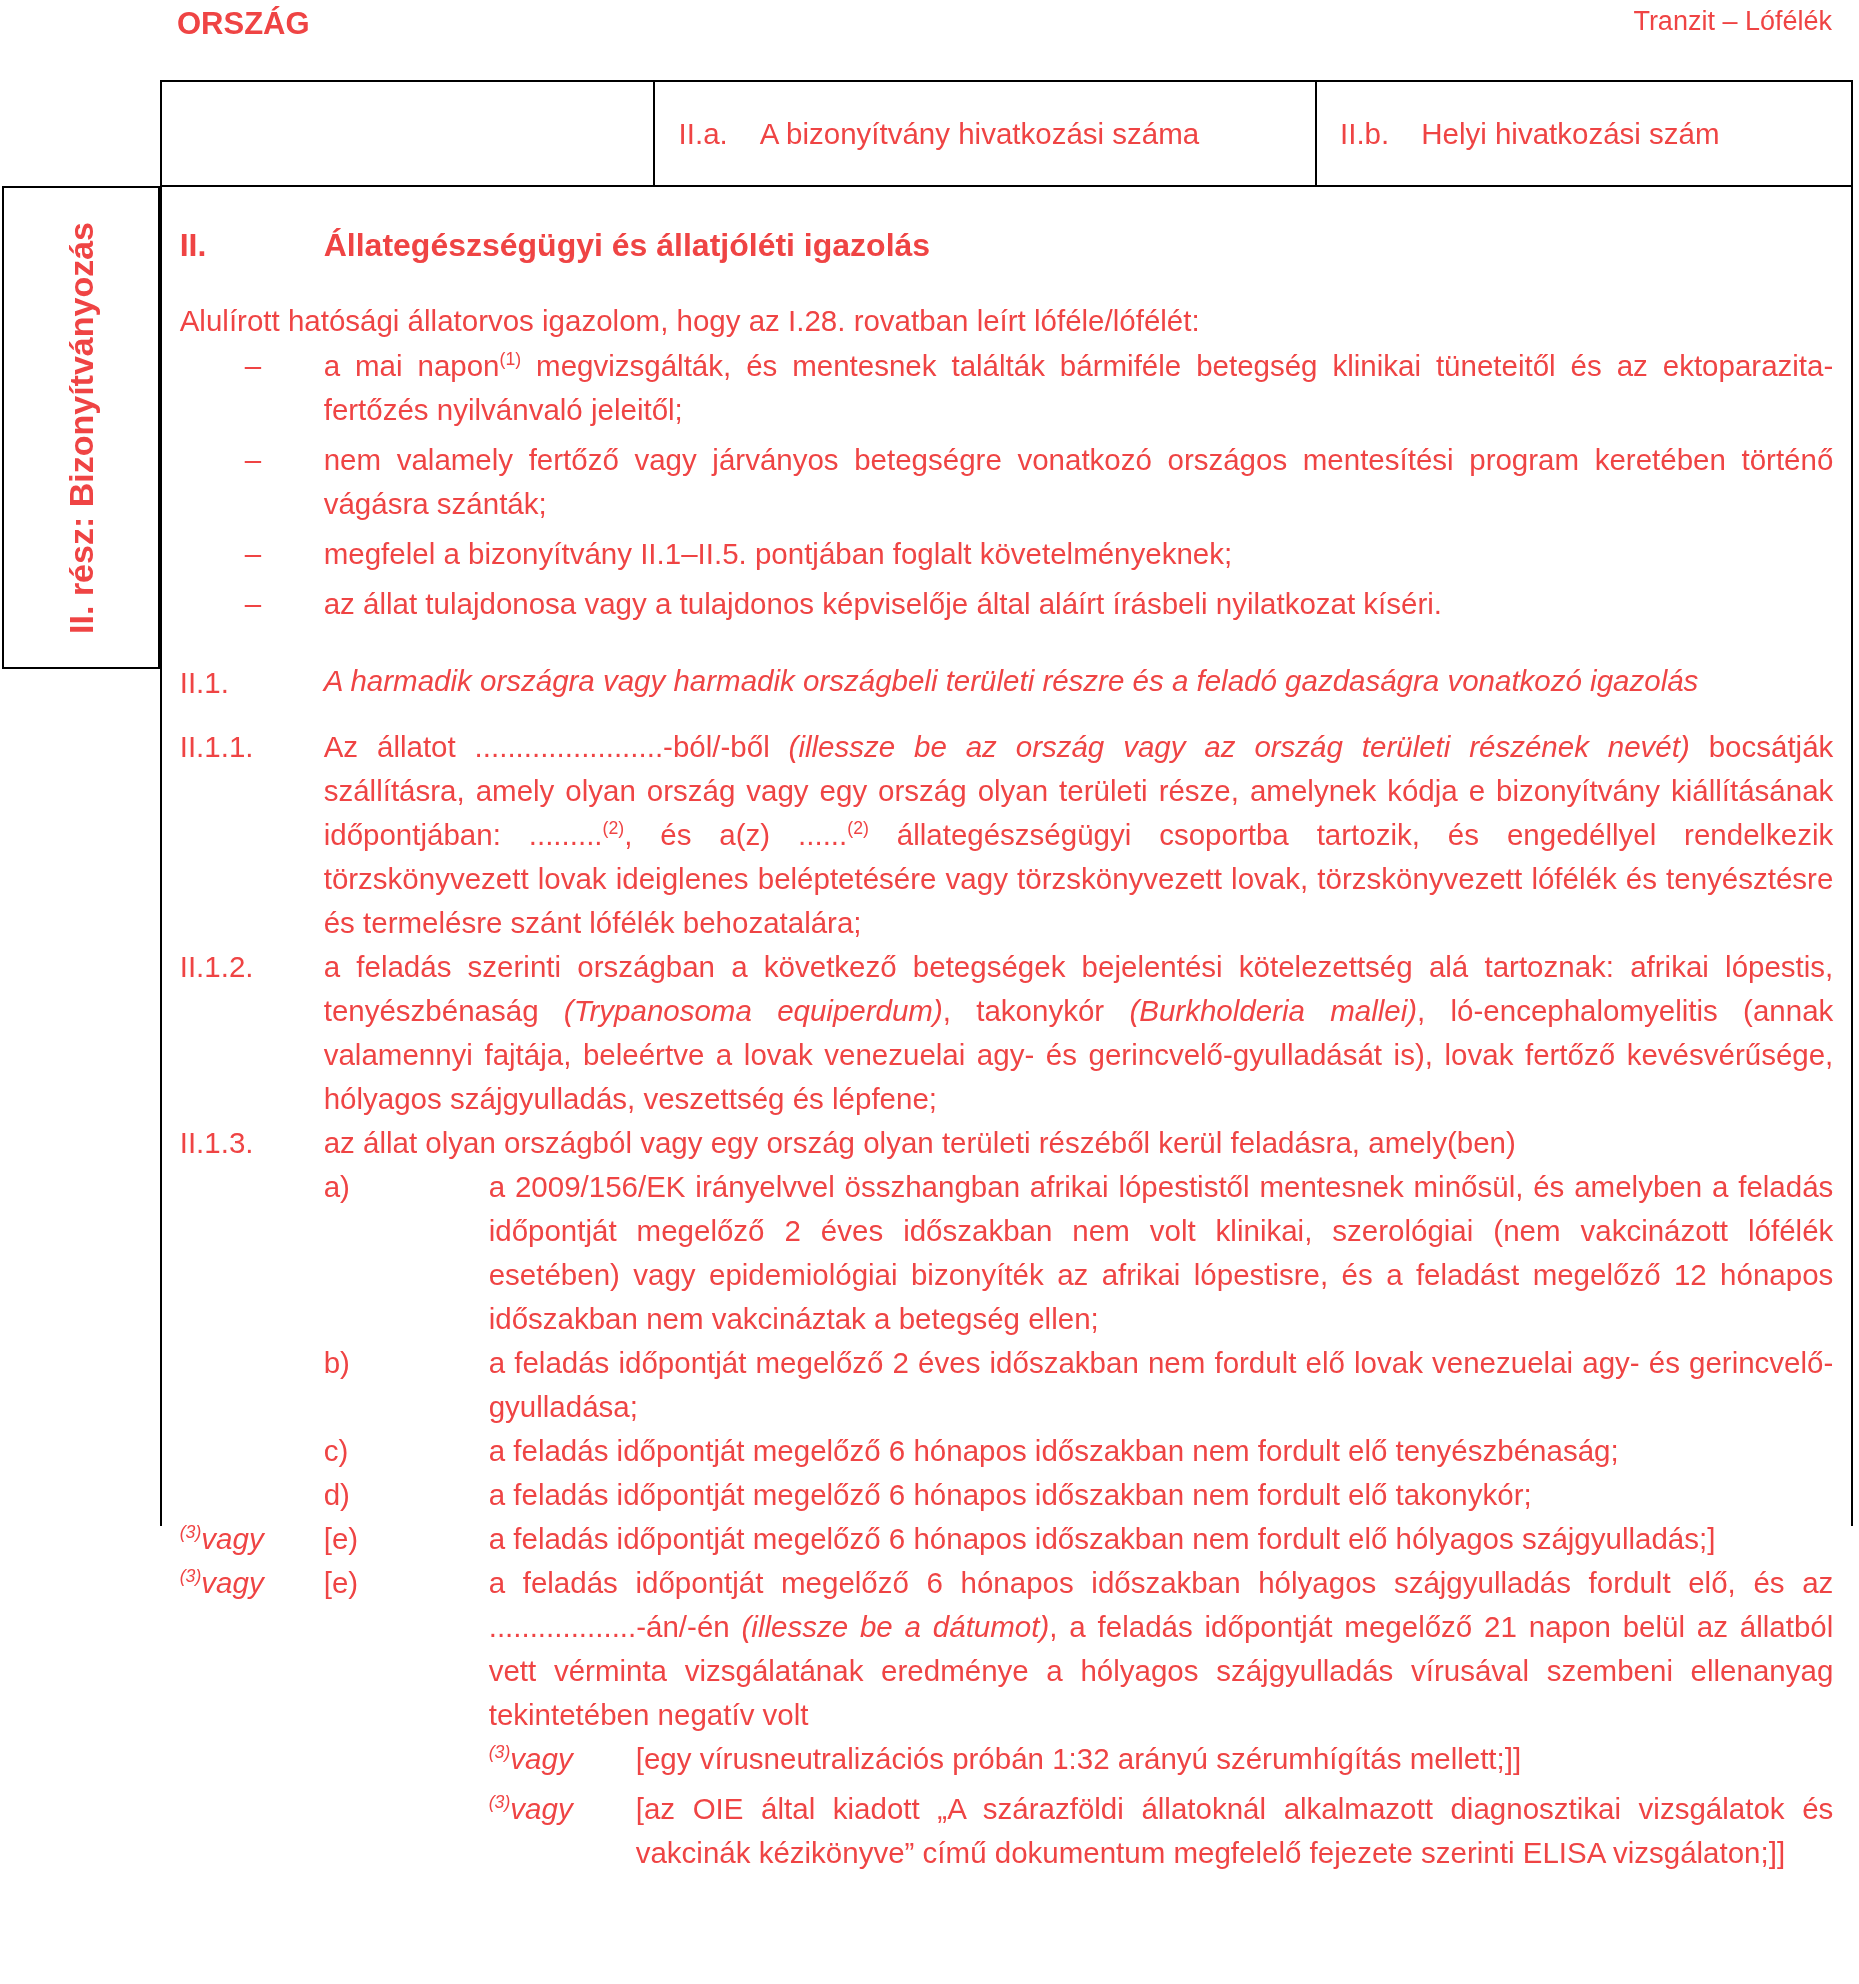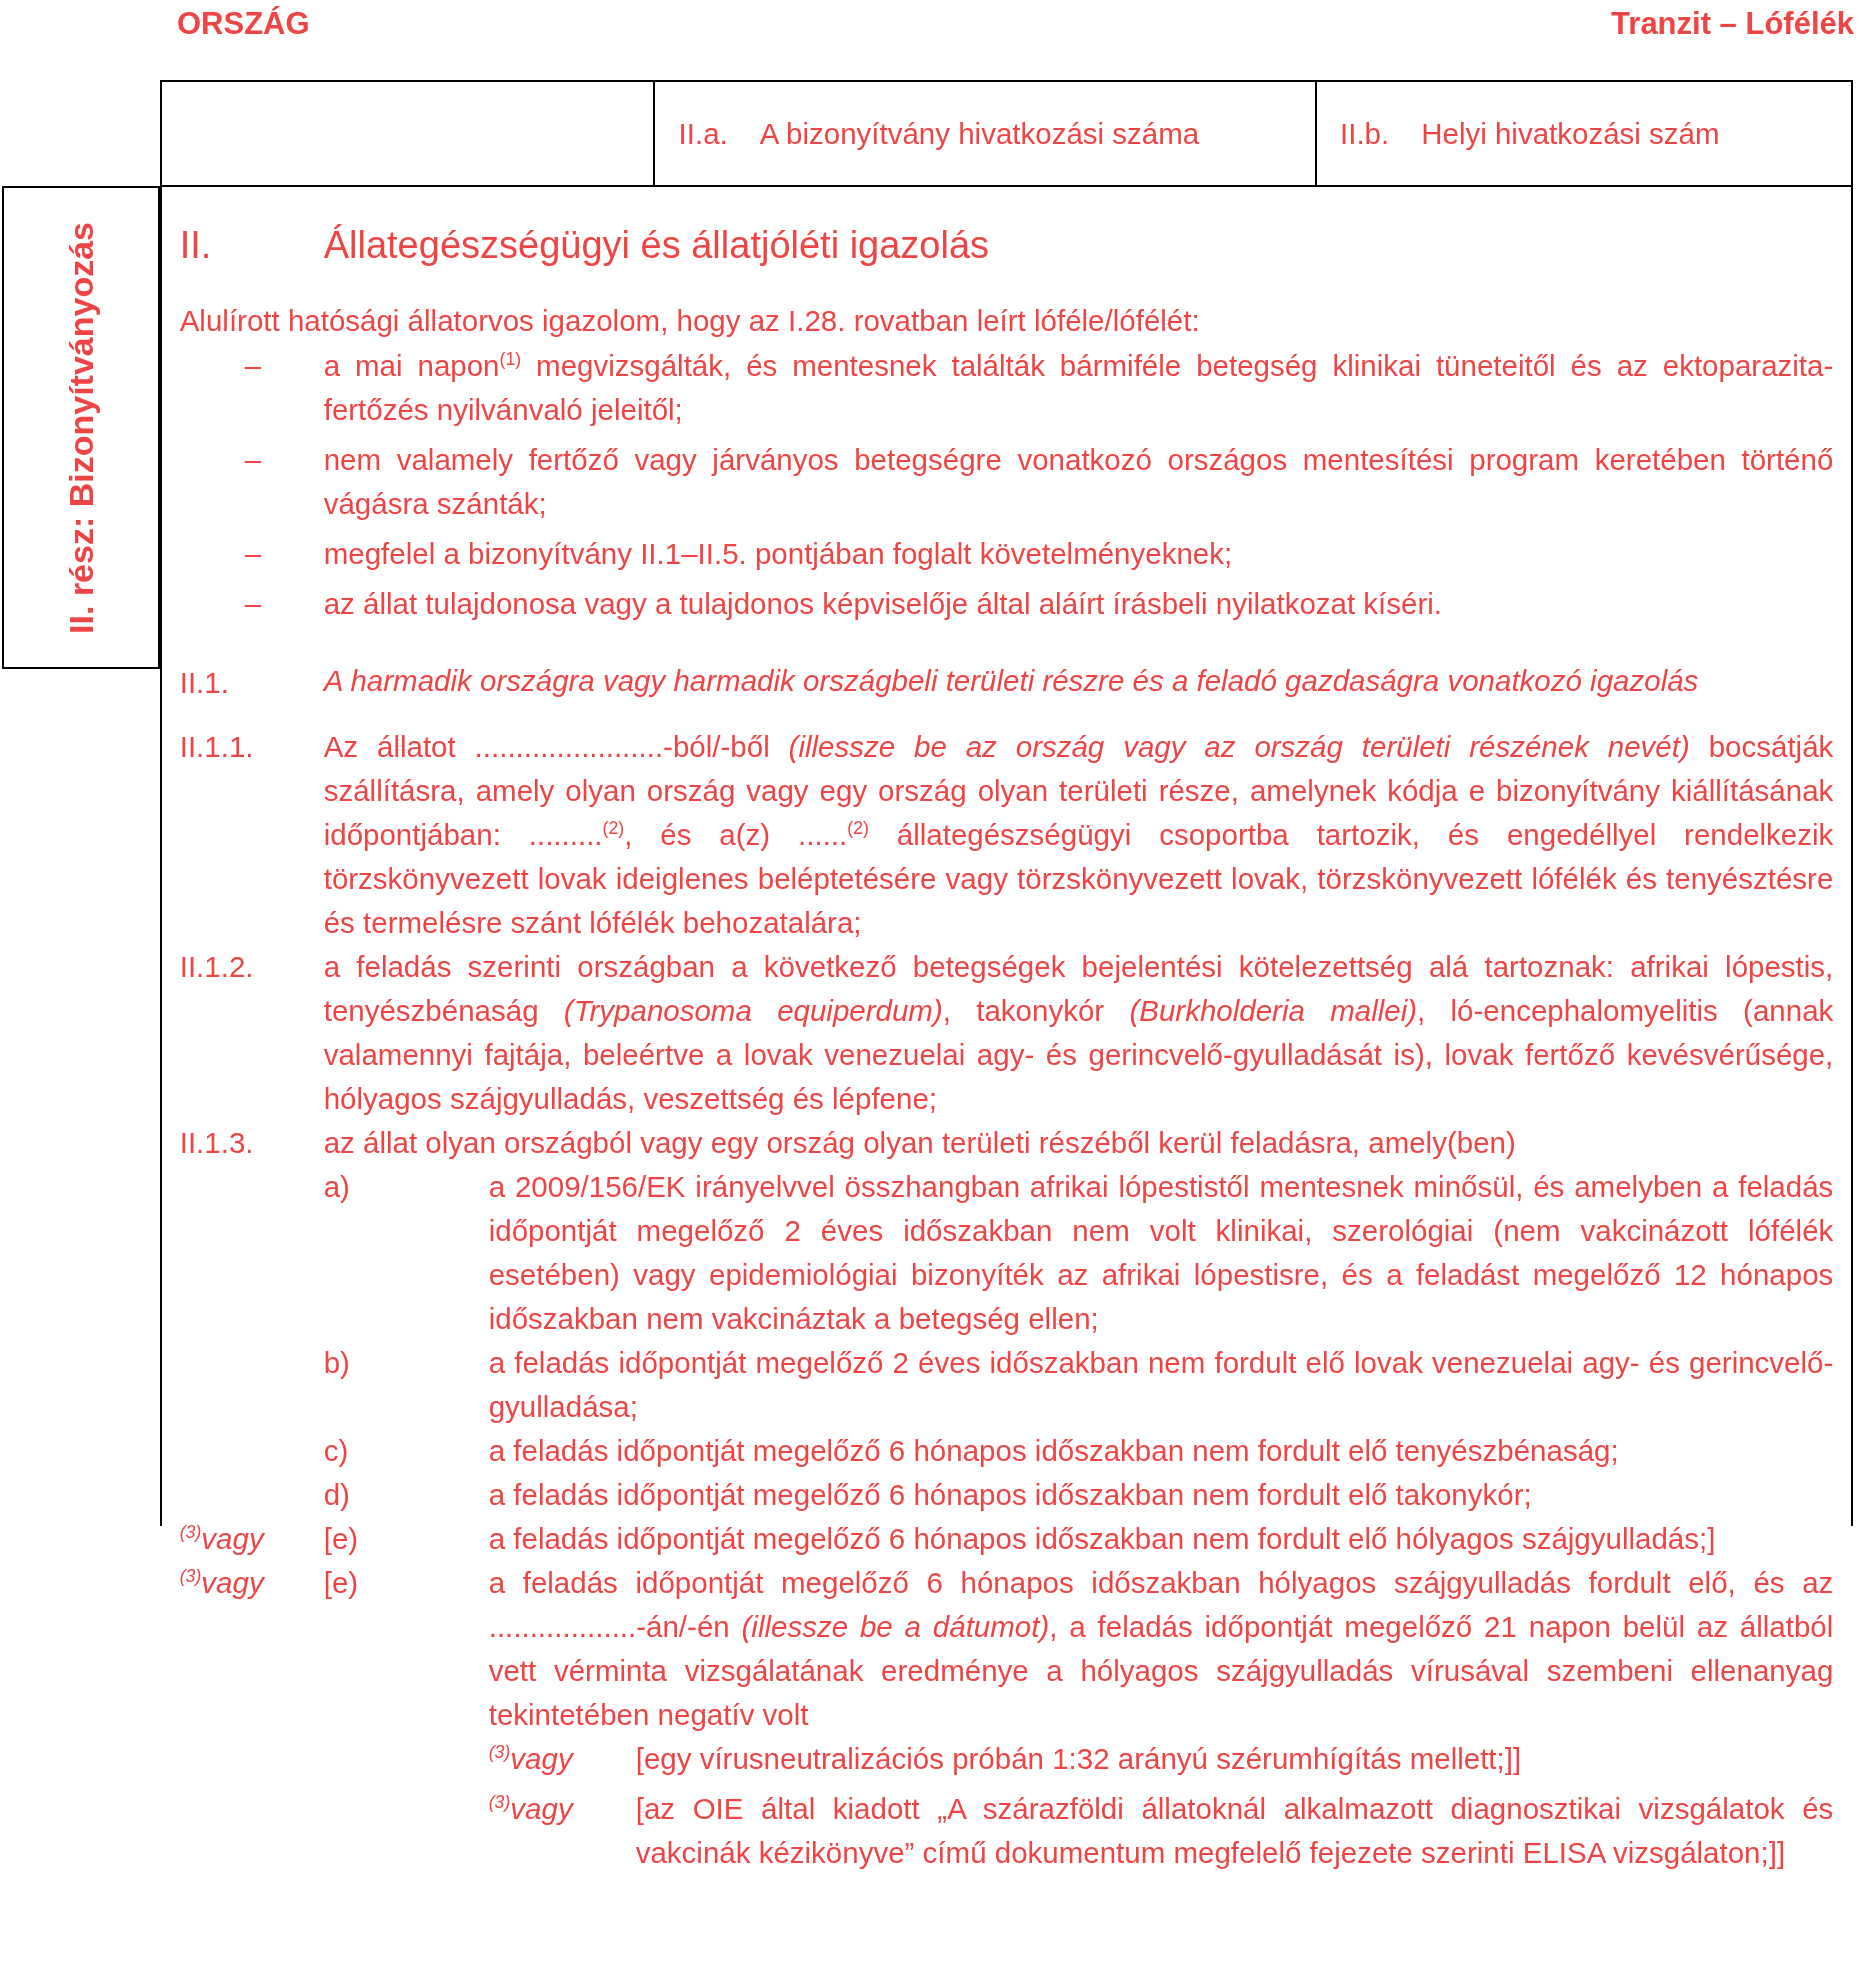--- a/index.html
+++ b/index.html
@@ -12,22 +12,22 @@
     color: #ef4444;
     font-family: "Liberation Sans", sans-serif;
     font-size: 29.5px;
     overflow: hidden;
   }
   .title-country {
     position: absolute; left: 177px; top: 5.9px;
     font-weight: bold; font-size: 31px;
   }
   .title-transit {
-    position: absolute; right: 6px; top: 5.9px;
-    font-weight: bold; font-size: 31px;
+    position: absolute; right: 28px; top: 5.9px;
+    font-weight: normal; font-size: 27px;
   }
   .sidebar-box {
     position: absolute; left: 2.2px; top: 186px;
     width: 158px; height: 483px;
     border: 2.9px solid #000;
     display: flex; align-items: center; justify-content: center;
   }
   .sidebar-label {
     writing-mode: vertical-rl;
     transform: rotate(180deg);
@@ -53,21 +53,21 @@
   .lbl  { flex: 0 0 144px; line-height: 44px; }
   .lbl2 { flex: 0 0 165px; line-height: 44px; }
   .lbl3 { flex: 0 0 147px; line-height: 44px; }
   .dash-pad { padding-left: 65px; }
   .txt {
     flex: 1 1 auto;
     text-align: justify;
     line-height: 44px;
   }
   sup { font-size: 60%; line-height: 0; vertical-align: super; }
-  .sec-head { margin-top: 35px; font-weight: normal; font-size: 38px; }
+  .sec-head { margin-top: 35px; font-weight: bold; font-size: 32px; }
   .sec-head .lbl, .sec-head .txt { line-height: 47px; text-align: left; }
   .intro { margin-top: 29.5px; line-height: 44px; }
   .mt2  { margin-top: 1.5px; }
   .mt8  { margin-top: 5.9px; }
   .mt48 { margin-top: 35px; }
   .mt28 { margin-top: 20.6px; }
   .head-II1 .txt { line-height: 40px; }
 </style>
 </head>
 <body>

